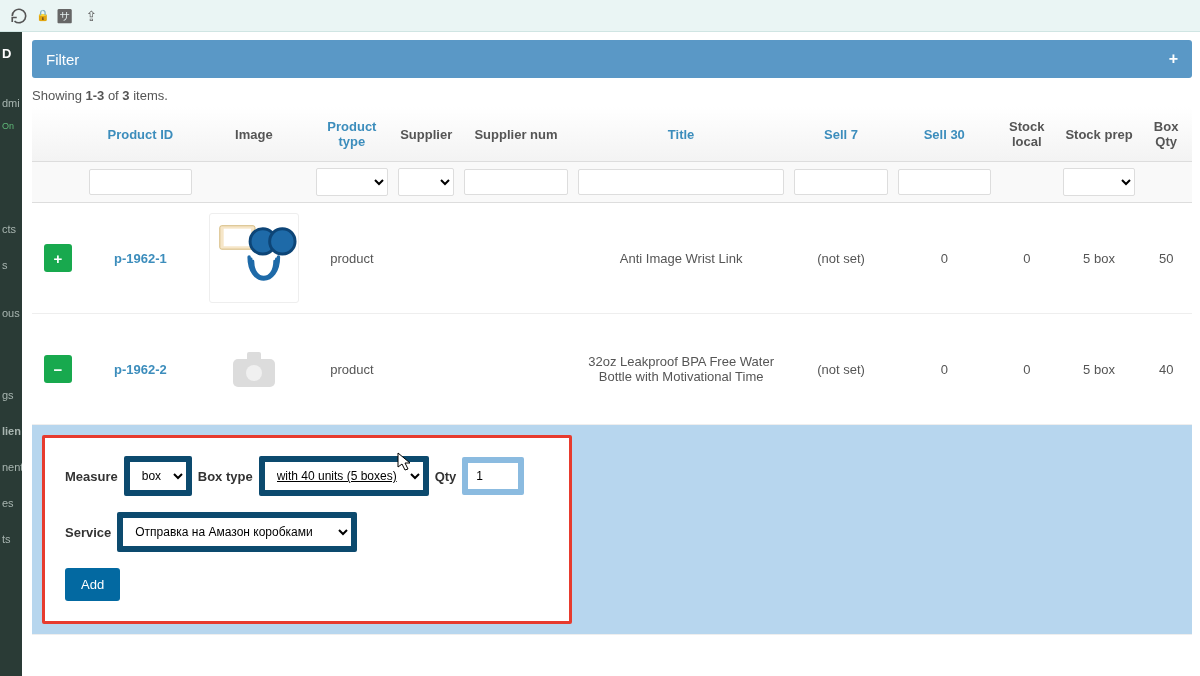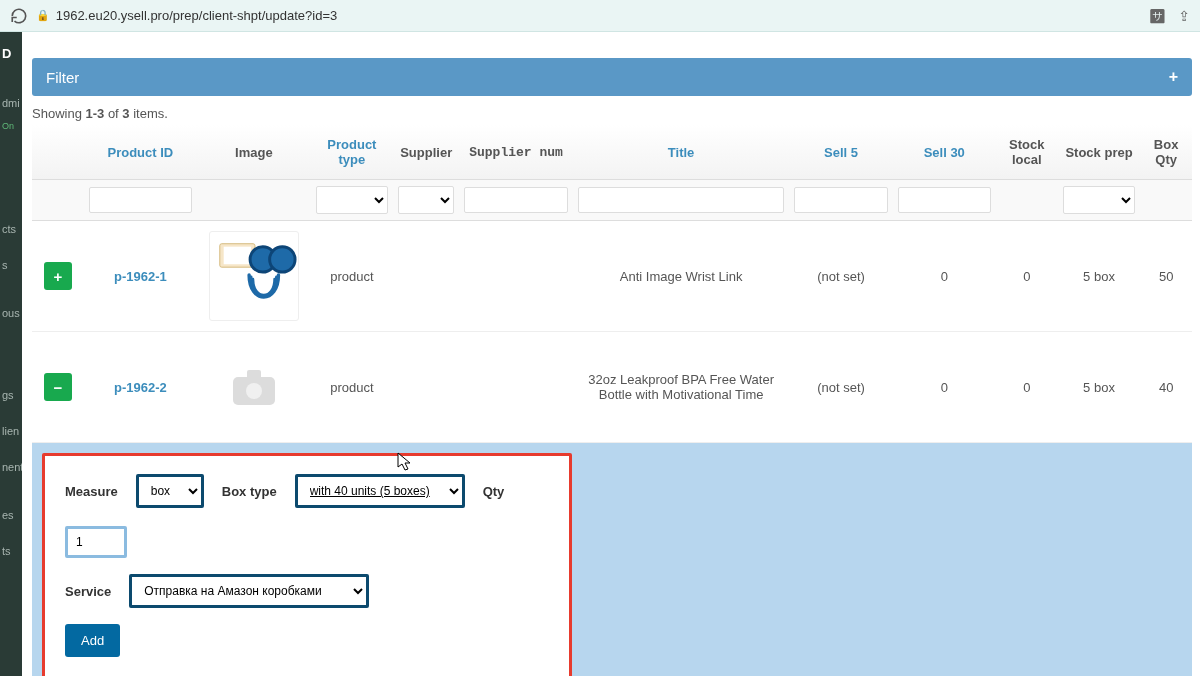--- a/index.html
+++ b/index.html
@@ -8,21 +8,21 @@
 .browser-bar { background: #eaf5f4; border-bottom: 1px solid #d0e5e3; padding: 4px 10px; display: flex; align-items: center; height: 32px; }
 .browser-bar .reload { width: 18px; height: 18px; margin-right: 8px; cursor: pointer; color: #555; }
 .browser-bar .lock { font-size: 11px; color: #888; margin-right: 6px; }
 .browser-bar .url { font-size: 13px; color: #333; flex: 1; }
 .browser-bar .icons-right { display: flex; gap: 12px; color: #666; }
 .browser-bar .icons-right span { font-size: 14px; }
 
 .dark-strip { position: absolute; left: 0; top: 32px; width: 22px; bottom: 0; background: #2a3b36; z-index: 0; color: #a8b5b0; font-size: 11px; padding-top: 8px; overflow: hidden; }
 .dark-strip div { padding: 6px 2px; white-space: nowrap; }
 
-.page-content { position: absolute; left: 22px; right: 0; top: 32px; bottom: 0; background: #fff; padding: 26px 8px 8px 10px; overflow: hidden; }
+.page-content { position: absolute; left: 22px; right: 0; top: 32px; bottom: 0; background: #fff; padding: 8px 8px 8px 10px; overflow: hidden; }
 
 .filter-bar { background: #5a98c6; color: #fff; border-radius: 3px; padding: 10px 14px; display: flex; justify-content: space-between; align-items: center; font-size: 15px; }
 .filter-bar .plus { font-size: 16px; font-weight: bold; }
 
 .showing { margin: 10px 0 4px 0; font-size: 13px; color: #555; }
 
 .grid { width: 100%; border-collapse: collapse; }
 .grid thead th { background: linear-gradient(#fff, #f3f3f3); border-bottom: 1px solid #ddd; padding: 12px 6px; text-align: center; font-weight: bold; color: #555; font-size: 13px; }
 .grid thead th.sortable a { color: #3c8dbc; text-decoration: none; }
 .grid thead tr.filter-row th { padding: 6px 5px; background: #f9f9f9; }
@@ -35,74 +35,73 @@
 .btn-green { background: #18a94e; color: #fff; border: none; border-radius: 3px; width: 28px; height: 28px; font-size: 15px; font-weight: bold; cursor: pointer; display: inline-flex; align-items: center; justify-content: center; }
 .btn-green.minus { background: #18a94e; }
 
 .link { color: #3c8dbc; text-decoration: none; font-weight: bold; }
 
 .img-thumb { width: 90px; height: 90px; border: 1px solid #eee; border-radius: 3px; background: #fff; display: flex; align-items: center; justify-content: center; margin: 0 auto; }
 .img-placeholder { width: 50px; height: 40px; }
 
 .expand-panel-wrap { padding: 10px; }
 .expand-panel { background: #fff; border: 3px solid #e73b2e; border-radius: 2px; padding: 18px 20px 20px 20px; text-align: left; width: 530px; position: relative; }
-.expand-panel .form-row { display: flex; align-items: center; gap: 18px; margin-bottom: 16px; flex-wrap: wrap; }
+.expand-panel .form-row { display: flex; align-items: center; gap: 6px; margin-bottom: 16px; flex-wrap: wrap; }
 .expand-panel label { font-weight: bold; font-size: 13px; color: #333; }
-.expand-panel select, .expand-panel input[type="text"] { border: 3px solid #0c4a6e; border-radius: 2px; padding: 6px 8px; font-size: 12px; background: #fff; }
+.expand-panel select, .expand-panel input[type="text"] { border: 6px solid #0c4a6e; border-radius: 2px; padding: 6px 8px; font-size: 12px; background: #fff; }
 .sel-measure { width: 68px; }
 .sel-boxtype { width: 170px; text-decoration: underline; }
 .inp-qty { width: 62px; border-color: #8bbbe0 !important; }
 .sel-service { width: 240px; }
 .btn-add { background: #0369a1; color: #fff; border: none; border-radius: 3px; padding: 9px 16px; font-size: 13px; cursor: pointer; }
 
 .cursor-arrow { position: absolute; left: 397px; top: 452px; pointer-events: none; z-index: 50; }
 
 
 .col-btn { width: 50px; }
 .col-pid { width: 110px; }
 .col-img { width: 110px; }
 .col-ptype { width: 80px; }
 .col-sup { width: 60px; }
-.col-supnum { width: 110px; font-family: Liberation Mono, monospace; }
+.col-supnum { width: 110px; }
 .col-title { width: 210px; }
 .col-sell7 { width: 100px; }
 .col-sell30 { width: 100px; }
 .col-slocal { width: 60px; }
 .col-sprep { width: 80px; }
 .col-bqty { width: 50px; }
 </style>
 </head>
 <body>
 
 <div class="browser-bar">
   <span class="reload">
     <svg viewBox="0 0 24 24" width="18" height="18" fill="none" stroke="#555" stroke-width="2.2">
         <path d="M3 12a9 9 0 1 1 3 6.7"></path>
         <path d="M3 20v-6h6"></path>
       </svg>
   </span>
   <span class="lock">🔒</span>
-  <span class="url">1962.eu20.ysell.pro/prep/client-shpt/update?id=3</span>
   <div class="icons-right">
     <span>⁠🈂</span>
     <span>⇪</span>
   </div>
 </div>
 
 <div class="dark-strip">
   <div style="font-weight:bold;font-size:13px;color:#fff;">D</div>
   <div style="margin-top:24px;">dmi</div>
   <div style="color:#5fb878;font-size:9px;">On</div>
   <div style="margin-top:80px;">cts</div>
   <div style="margin-top:12px;">s</div>
   <div style="margin-top:24px;">ous</div>
   <div style="margin-top:58px;">gs</div>
-  <div style="margin-top:12px;">lien</div>
+  <div style="margin-top:12px;font-weight:bold;">lien</div>
   <div style="margin-top:12px;">nent</div>
-  <div style="margin-top:24px;">es</div>
+  <div style="margin-top:12px;">es</div>
   <div style="margin-top:12px;">ts</div>
 </div>
 
 <div class="page-content">
 
   <div class="filter-bar">
     <span>Filter</span>
     <span class="plus">+</span>
   </div>
 
@@ -113,21 +112,21 @@
   <table class="grid">
     <thead>
       <tr>
         <th class="col-btn"></th>
         <th class="col-pid sortable"><a>Product ID</a></th>
         <th class="col-img">Image</th>
         <th class="col-ptype sortable"><a>Product type</a></th>
         <th class="col-sup">Supplier</th>
         <th class="col-supnum">Supplier num</th>
         <th class="col-title sortable"><a>Title</a></th>
-        <th class="col-sell7 sortable"><a>Sell 5</a></th>
+        <th class="col-sell7 sortable"><a>Sell 7</a></th>
         <th class="col-sell30 sortable"><a>Sell 30</a></th>
         <th class="col-slocal">Stock local</th>
         <th class="col-sprep">Stock prep</th>
         <th class="col-bqty">Box Qty</th>
       </tr>
       <tr class="filter-row">
         <th></th>
         <th><input type="text" style=""></th>
         <th></th>
         <th><select><option></option></select></th>

